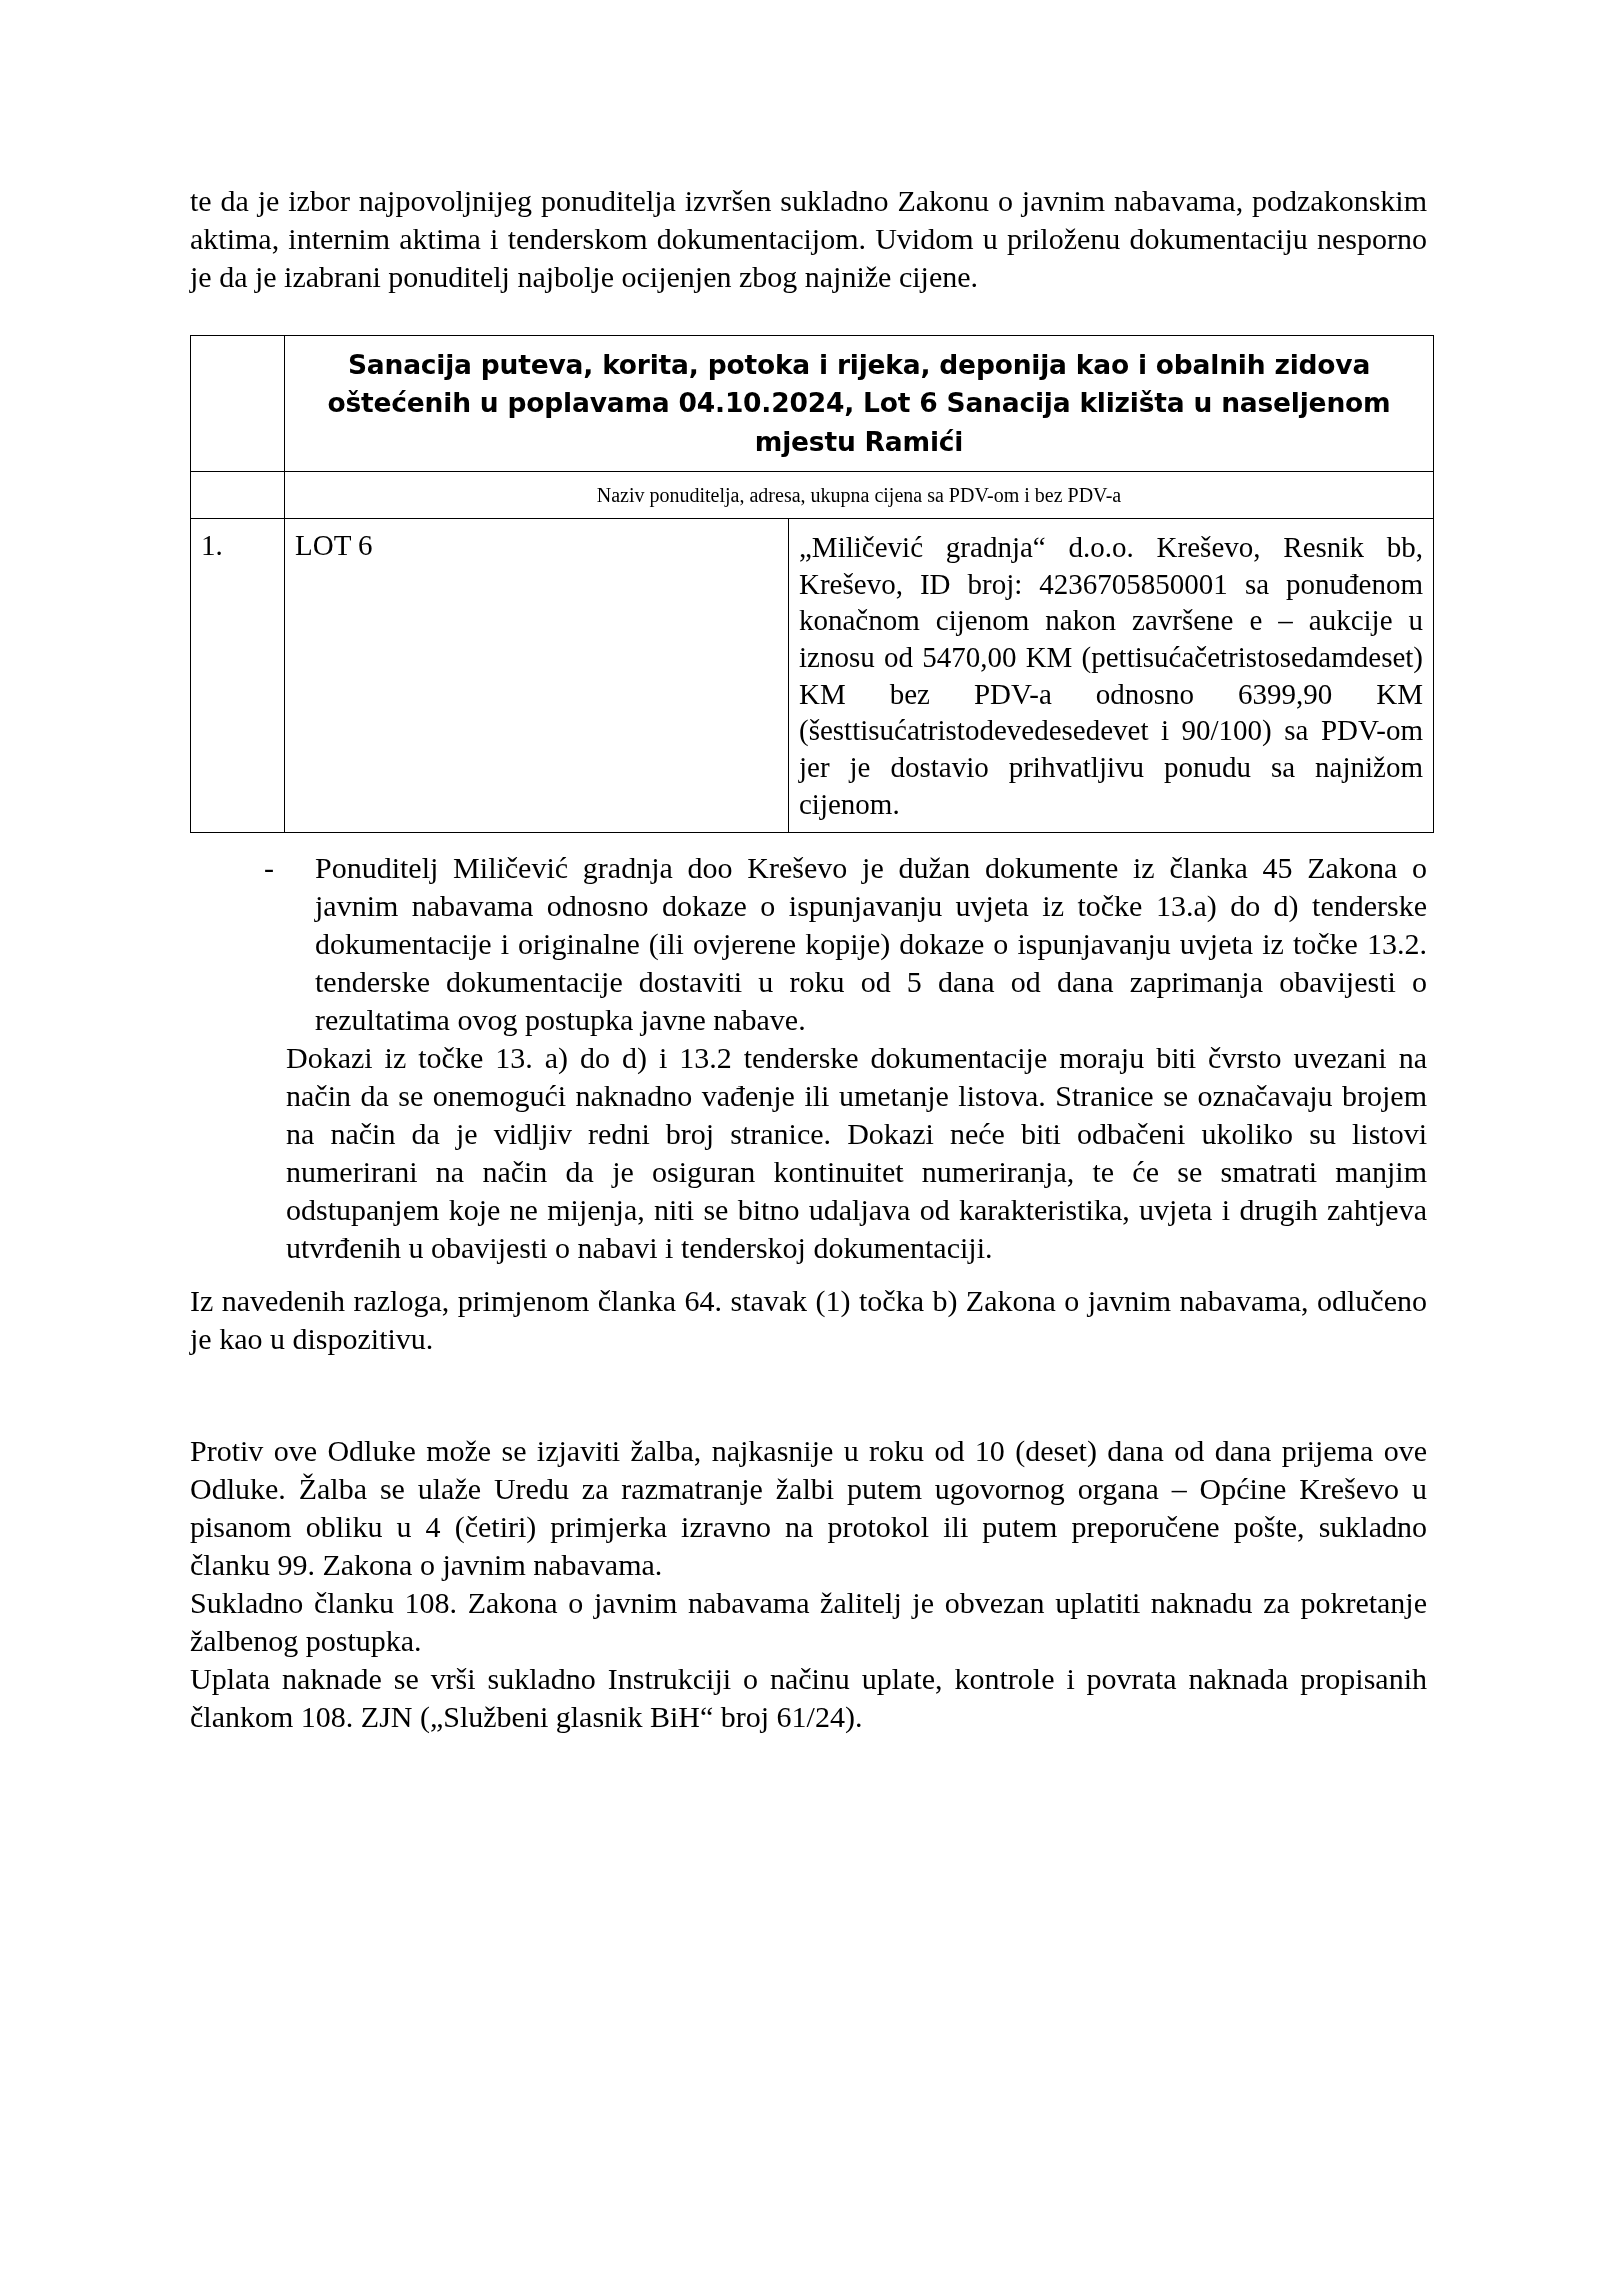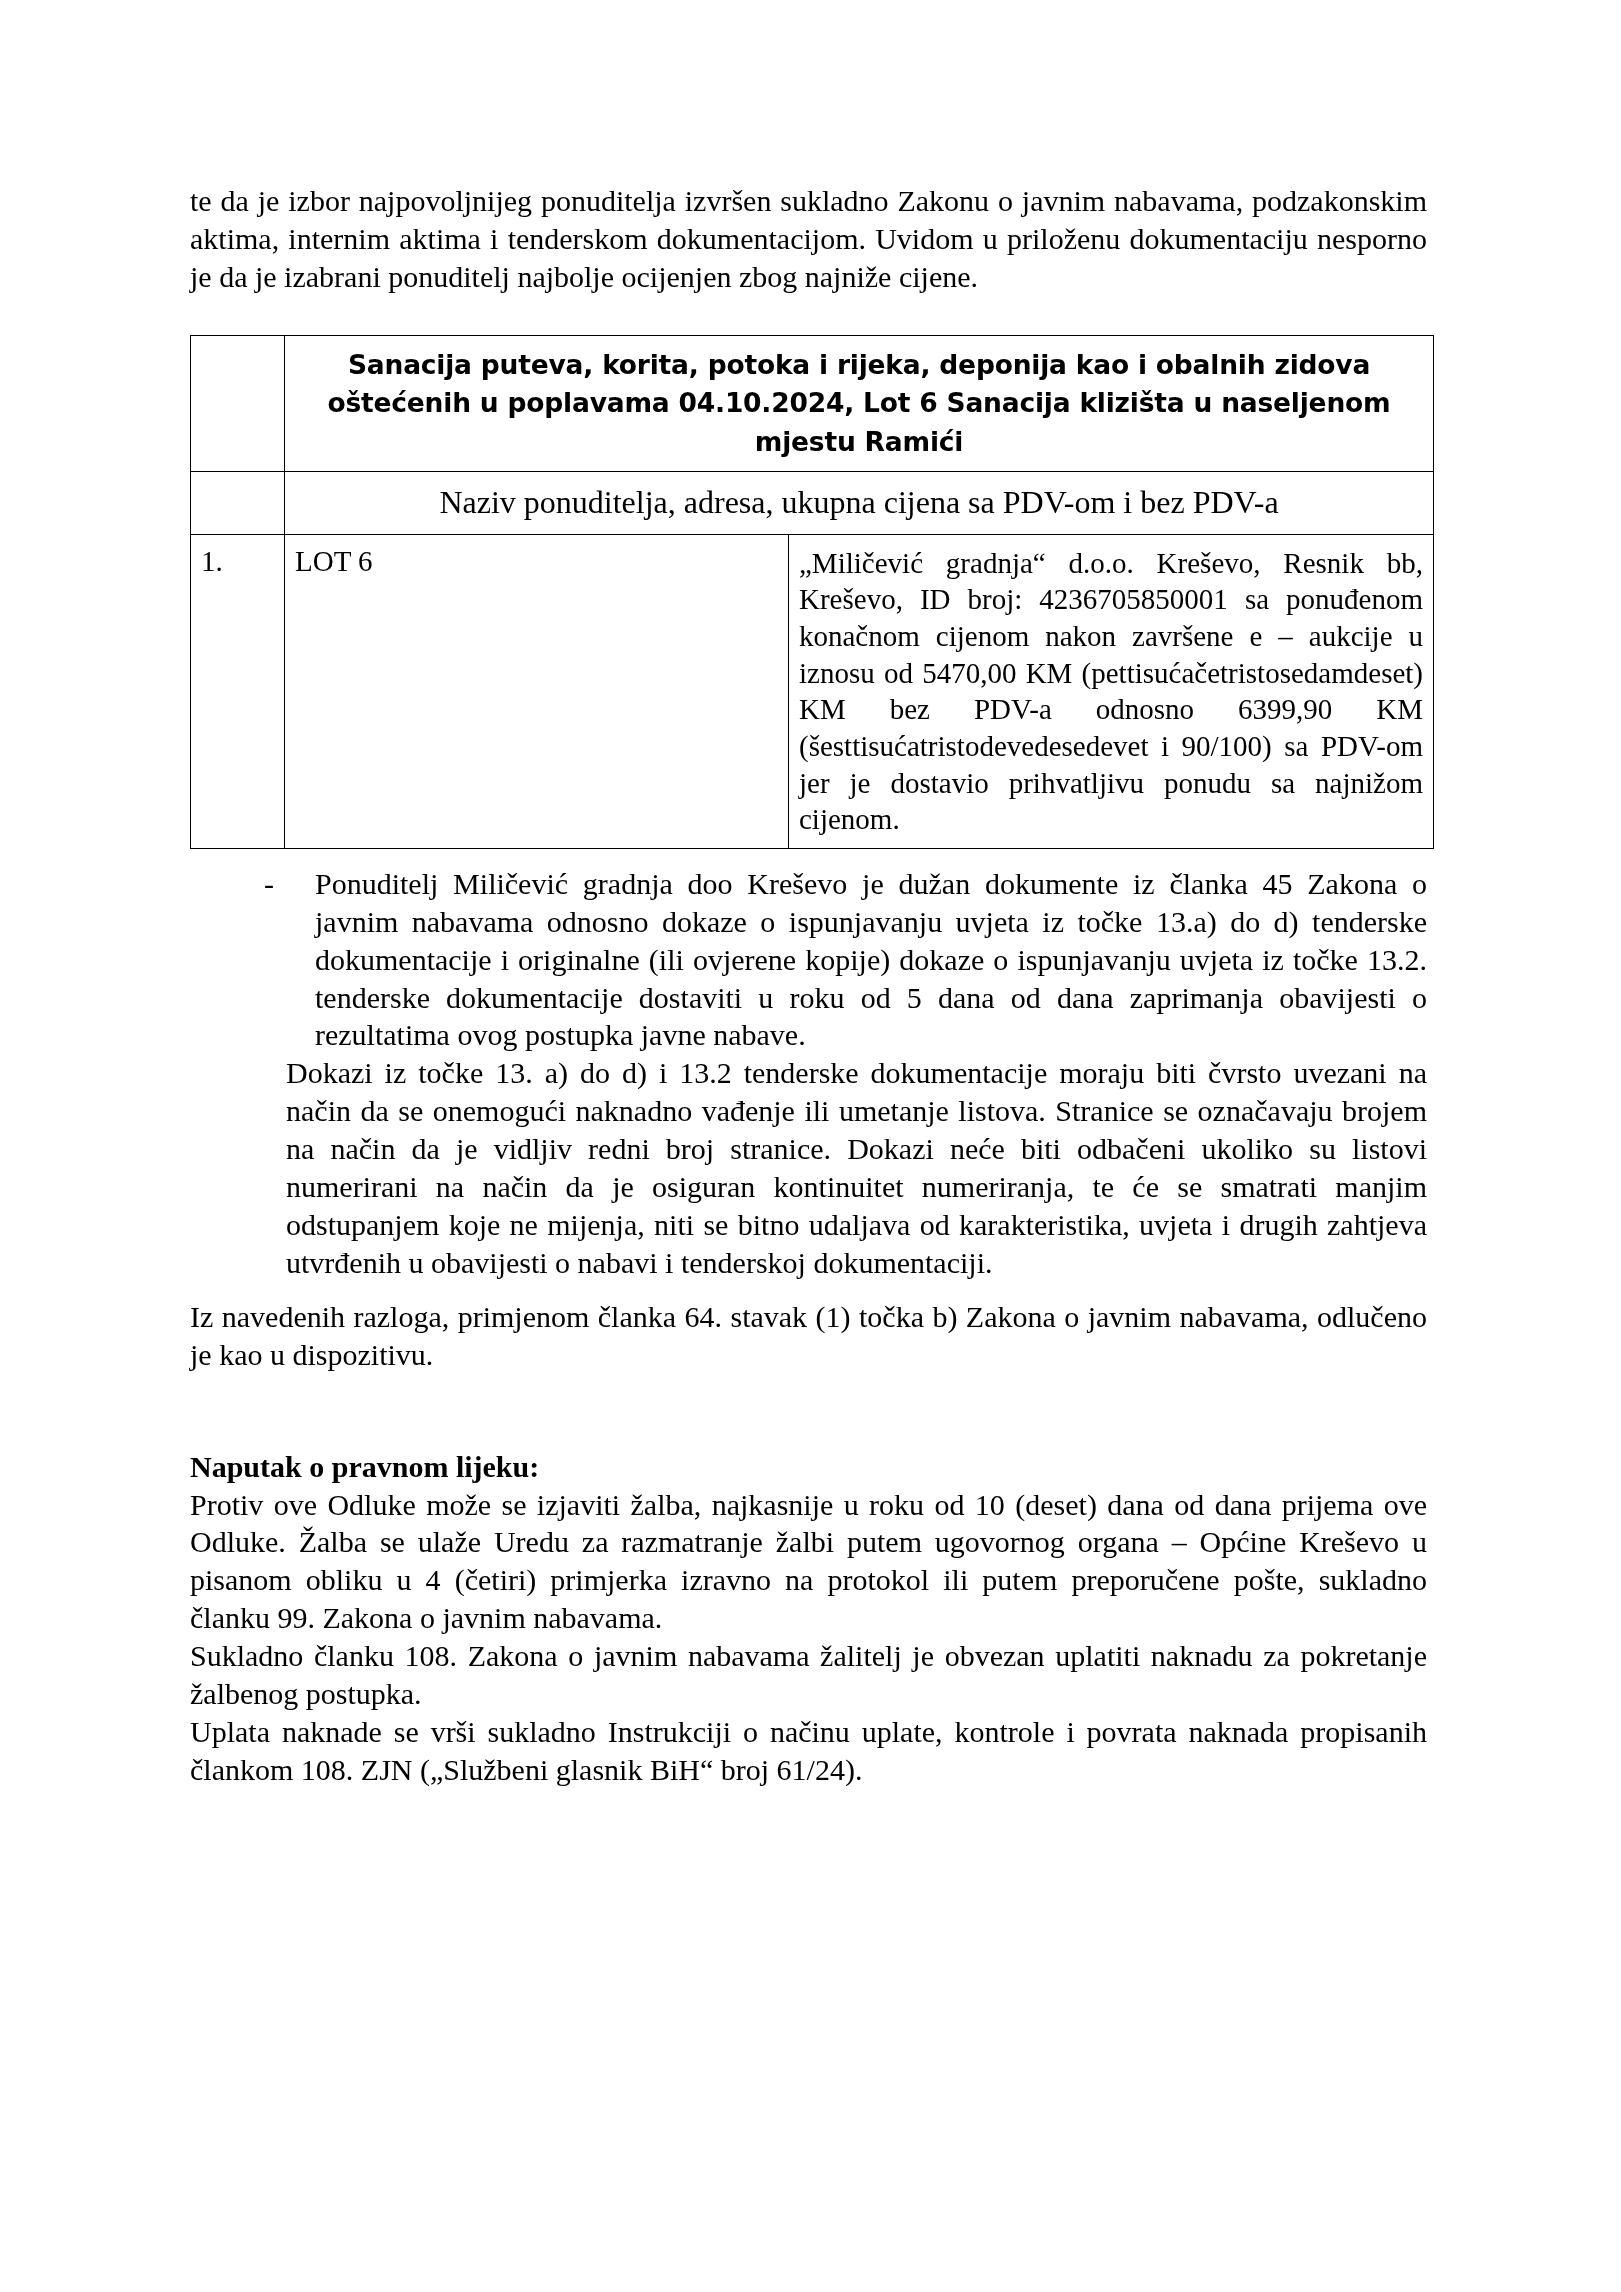--- a/index.html
+++ b/index.html
@@ -61,21 +61,21 @@
     font-weight: bold;
     font-size: 26.5px;
     line-height: 1.45;
     text-align: center;
     letter-spacing: -0.2px;
   }
   .sub-cell {
     padding: 19.6px 19.6px 94px 19.6px;
   }
   .sub-text {
-    font-size: 32px;
+    font-size: 20px;
     line-height: 1.3;
     text-align: center;
   }
   .no-cell {
     padding: 39px 0 0 17.6px;
     font-size: 29px;
     text-align: left;
   }
   .lot-cell {
     padding: 39px 0 0 0;
@@ -179,19 +179,18 @@
     </div>
     <div class="indent-block">Dokazi iz točke 13. a) do d) i 13.2 tenderske dokumentacije moraju biti čvrsto uvezani na način da se onemogući naknadno vađenje ili umetanje listova. Stranice se označavaju brojem na način da je vidljiv redni broj stranice. Dokazi neće biti odbačeni ukoliko su listovi numerirani na način da je osiguran kontinuitet numeriranja, te će se smatrati manjim odstupanjem koje ne mijenja, niti se bitno udaljava od karakteristika, uvjeta i drugih zahtjeva utvrđenih u obavijesti o nabavi i tenderskoj dokumentaciji.</div>
   </div>
 
   <div class="gap-sm"></div>
 
   <p class="para">Iz navedenih razloga, primjenom članka 64. stavak (1) točka b) Zakona o javnim nabavama, odlučeno je kao u dispozitivu.</p>
 
   <div class="gap-lg"></div>
 
-  <div class="bold-head">Naputak o pravnom lijeku:</div>
   <p class="para">Protiv ove Odluke može se izjaviti žalba, najkasnije u roku od 10 (deset) dana od dana prijema ove Odluke. Žalba se ulaže Uredu za razmatranje žalbi putem ugovornog organa – Općine Kreševo u pisanom obliku u 4 (četiri) primjerka izravno na protokol ili putem preporučene pošte, sukladno članku 99. Zakona o javnim nabavama.</p>
   <p class="para">Sukladno članku 108. Zakona o javnim nabavama žalitelj je obvezan uplatiti naknadu za pokretanje žalbenog postupka.</p>
   <p class="para">Uplata naknade se vrši sukladno Instrukciji  o načinu uplate, kontrole i povrata naknada propisanih člankom 108. ZJN („Službeni glasnik BiH“ broj 61/24).</p>
 
 </div>
 
 
 </body></html>

